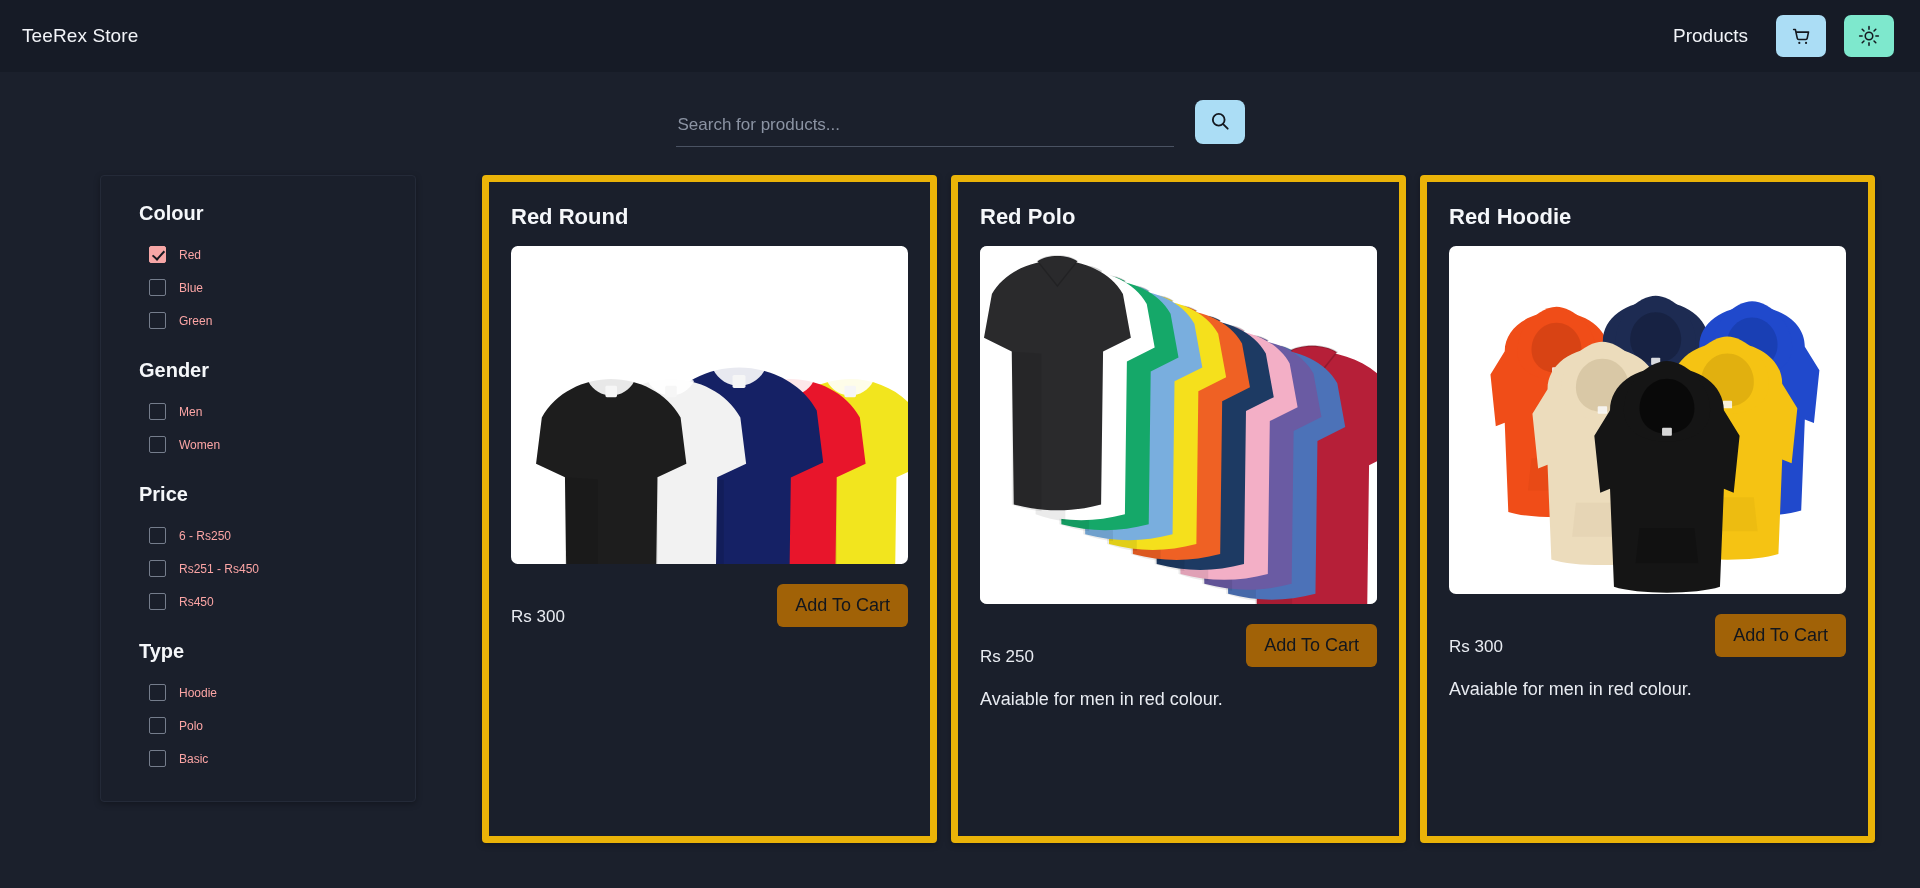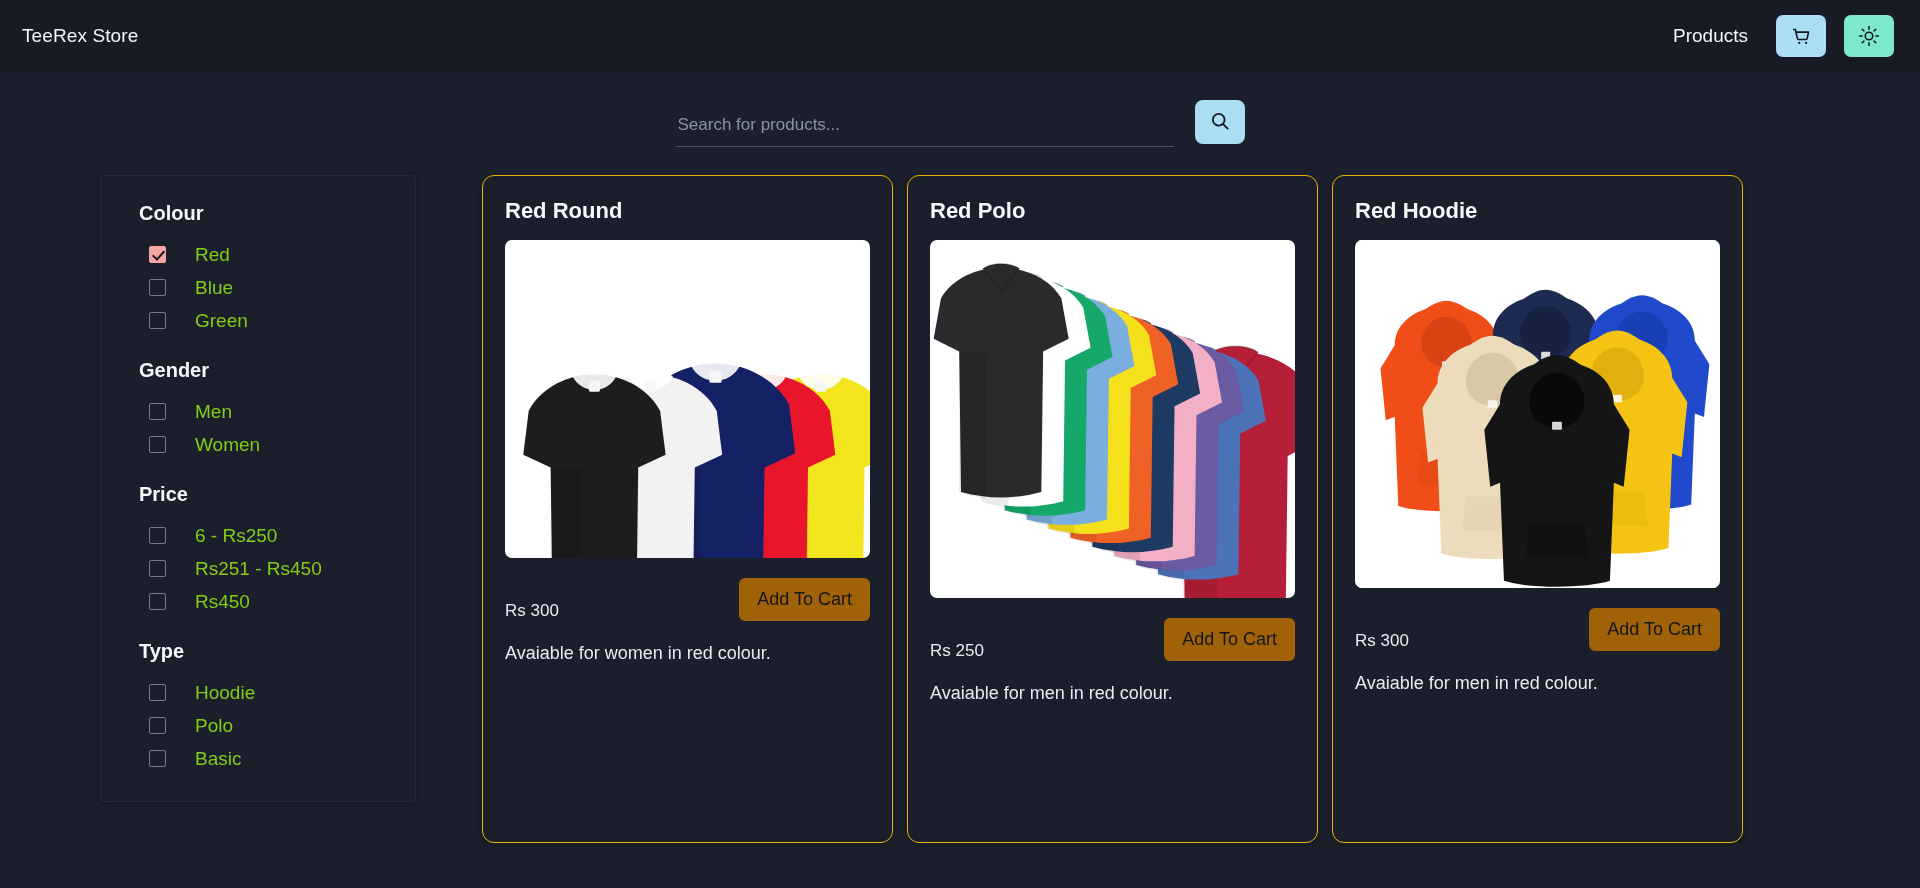--- a/index.html
+++ b/index.html
@@ -143,36 +143,35 @@
   .cbx.checked::after {
     content: "";
     position: absolute;
     left: 5px; top: 1px;
     width: 5px; height: 10px;
     border: solid #14181f;
     border-width: 0 2px 2px 0;
     transform: rotate(42deg);
   }
   .filter-label {
-    font-size: 19px;
-    color: #84cc16;
-    margin-left: 16px;
+    font-size: 12px;
+    color: #fca5a5;
   }
 
   
   .cards {
     display: flex;
     gap: 14px;
     padding-left: 62px;
   }
   .card {
-    width: 411px;
+    width: 455px;
     background: #1a1f2b;
-    border: 1px solid #eab308;
-    border-radius: 12px;
+    border: 7px solid #eab308;
+    border-radius: 4px;
     padding: 22px 22px 26px 22px;
     box-shadow: 0 2px 6px rgba(0,0,0,.30);
     min-height: 668px;
     display: flex;
     flex-direction: column;
   }
   .card-title {
     font-size: 22px;
     font-weight: bold;
     color: #f5f7fa;
@@ -352,21 +351,20 @@
       <path d="M48 -38 C58 -18 86 -18 96 -38 C86 -44 58 -44 48 -38 Z" fill="#ffffff" opacity=".9"></path>
       <rect x="66" y="-33" width="12" height="12" rx="1.5" fill="#f6f6f6"></rect>
       <path d="M24 62 L24 208 C36 212 46 214 58 215 L58 64 Z" fill="#000" opacity="0.10"></path>
     </g>
           </svg>
         </div>
         <div class="card-meta">
           <span class="price">Rs 300</span>
           <button class="add-btn">Add To Cart</button>
         </div>
-        <p class="desc">Avaiable for women in red colour.</p>
       </article>
       <article class="card">
         <h2 class="card-title">Red Polo</h2>
         <div class="photo" style="height: 358px;">
           <svg viewBox="0 0 400 360" preserveAspectRatio="xMidYMid meet">
     <rect width="400" height="360" fill="#fff"></rect>
             <g transform="translate(252,148) scale(1.25)">
       <path d="M0 0 C12 -22 40 -34 66 -34 C92 -34 120 -22 132 0
                L140 44 L112 58 L110 212 C80 220 52 220 22 212 L20 58 L-8 44 Z" fill="#b61f38"></path>
       <path d="M46 -33 L66 -8 L86 -33 C76 -40 56 -40 46 -33 Z" fill="#b61f38" stroke="rgba(0,0,0,.18)" stroke-width="1.4"></path>

